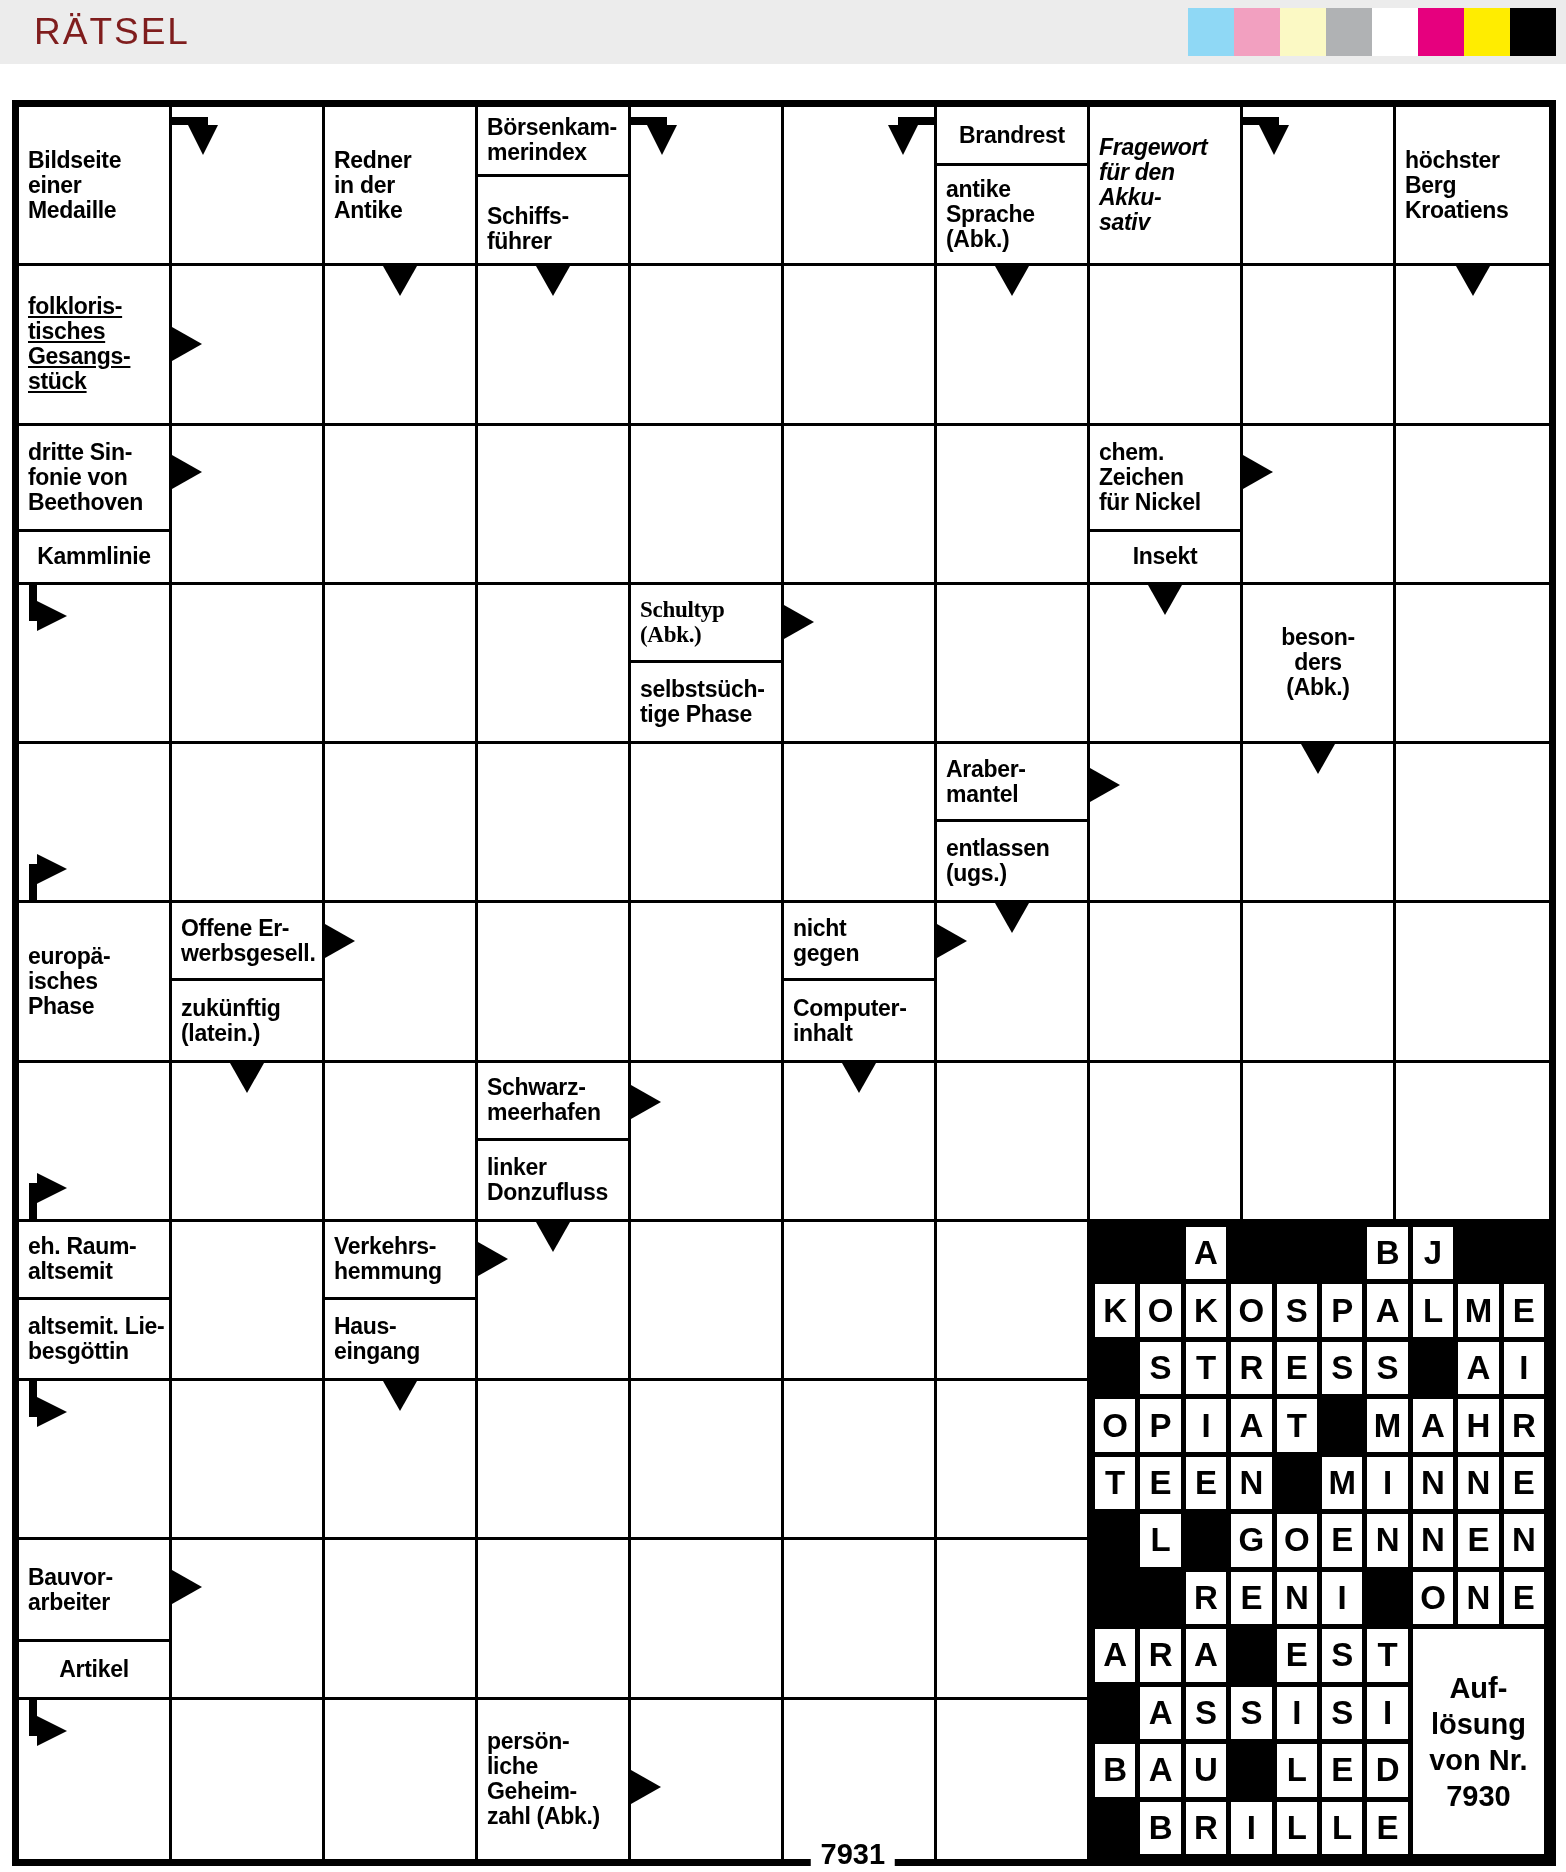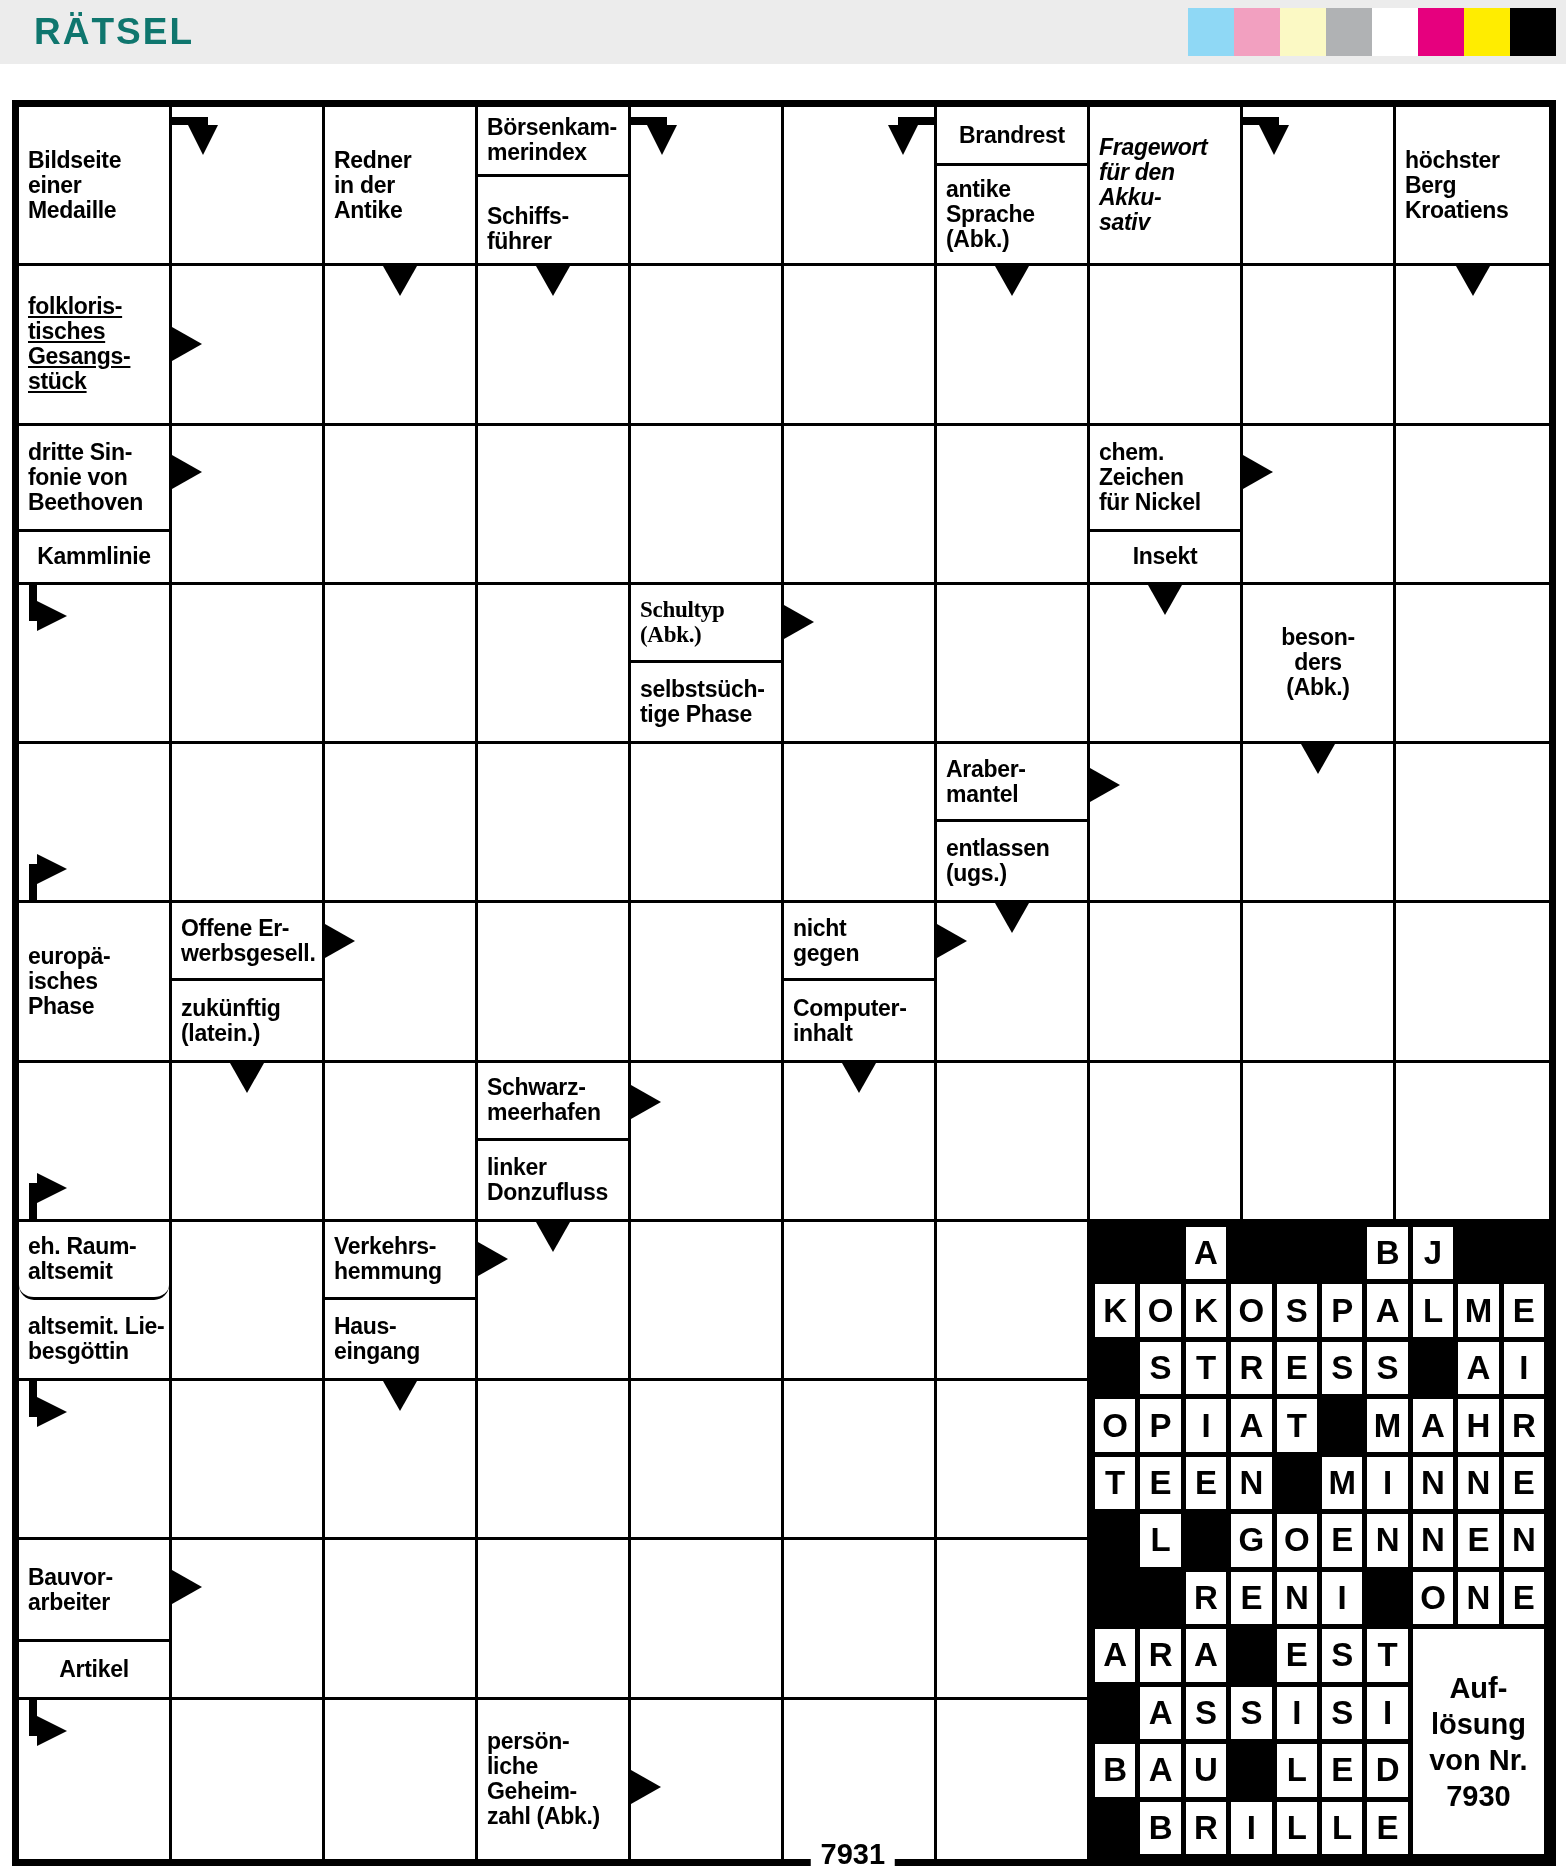--- a/index.html
+++ b/index.html
@@ -2,21 +2,21 @@
 <html lang="de"><head>
 <meta charset="utf-8">
 <style>
   html,body { margin:0; padding:0; background:#fff; }
   .page { position:relative; width:1566px; height:1872px; background:#fff; overflow:hidden;
           font-family:"Liberation Sans","DejaVu Sans",sans-serif; color:#000; }
 
   
   .masthead { position:absolute; left:0; top:0; width:100%; height:64px; background:#ececec; }
   .masthead h1 { margin:0; position:absolute; left:34px; top:50%; transform:translateY(-50%);
-                 font-size:37px; font-weight:bold; letter-spacing:2px; color:#0f766e; }
+                 font-size:37px; font-weight:normal; letter-spacing:2px; color:#7f1d1d; }
   .colorbar { position:absolute; right:10px; top:8px; display:flex; height:48px; }
   .swatch { width:46px; height:48px; }
 
   
   .grid-wrap { position:absolute; left:12px; top:100px; width:1544px; height:1766px;
                border:7px solid #000; box-sizing:border-box; background:#fff; }
   .grid { position:absolute; inset:0; display:grid;
           grid-template-columns:repeat(10,1fr); grid-template-rows:repeat(11,1fr); }
   .cell { position:relative; border-right:3px solid #000; border-bottom:3px solid #000;
           display:flex; flex-direction:column; background:#fff; }
@@ -333,21 +333,21 @@
           <span class="arrow-right" style="top: 25%;"></span>
         </div>
         <div class="cell" style="grid-area: 7 / 6;">
           <span class="arrow-down"></span>
         </div>
         <div class="cell" style="grid-area: 7 / 7;"></div>
         <div class="cell" style="grid-area: 7 / 8;"></div>
         <div class="cell" style="grid-area: 7 / 9;"></div>
         <div class="cell no-r" style="grid-area: 7 / 10;"></div>
         <div class="cell" style="grid-area: 8 / 1;">
-          <div class="clue-text half top-half" style="height: 50%; border-radius: 15px;">
+          <div class="clue-text half top-half" style="height: 50%;">
             <div class="clue-line">eh. Raum-</div>
             <div class="clue-line">altsemit</div>
           </div>
           <div class="clue-text half" style="height: 50%;">
             <div class="clue-line">altsemit. Lie-</div>
             <div class="clue-line">besgöttin</div>
           </div>
         </div>
         <div class="cell" style="grid-area: 8 / 2;"></div>
         <div class="cell" style="grid-area: 8 / 3;">

